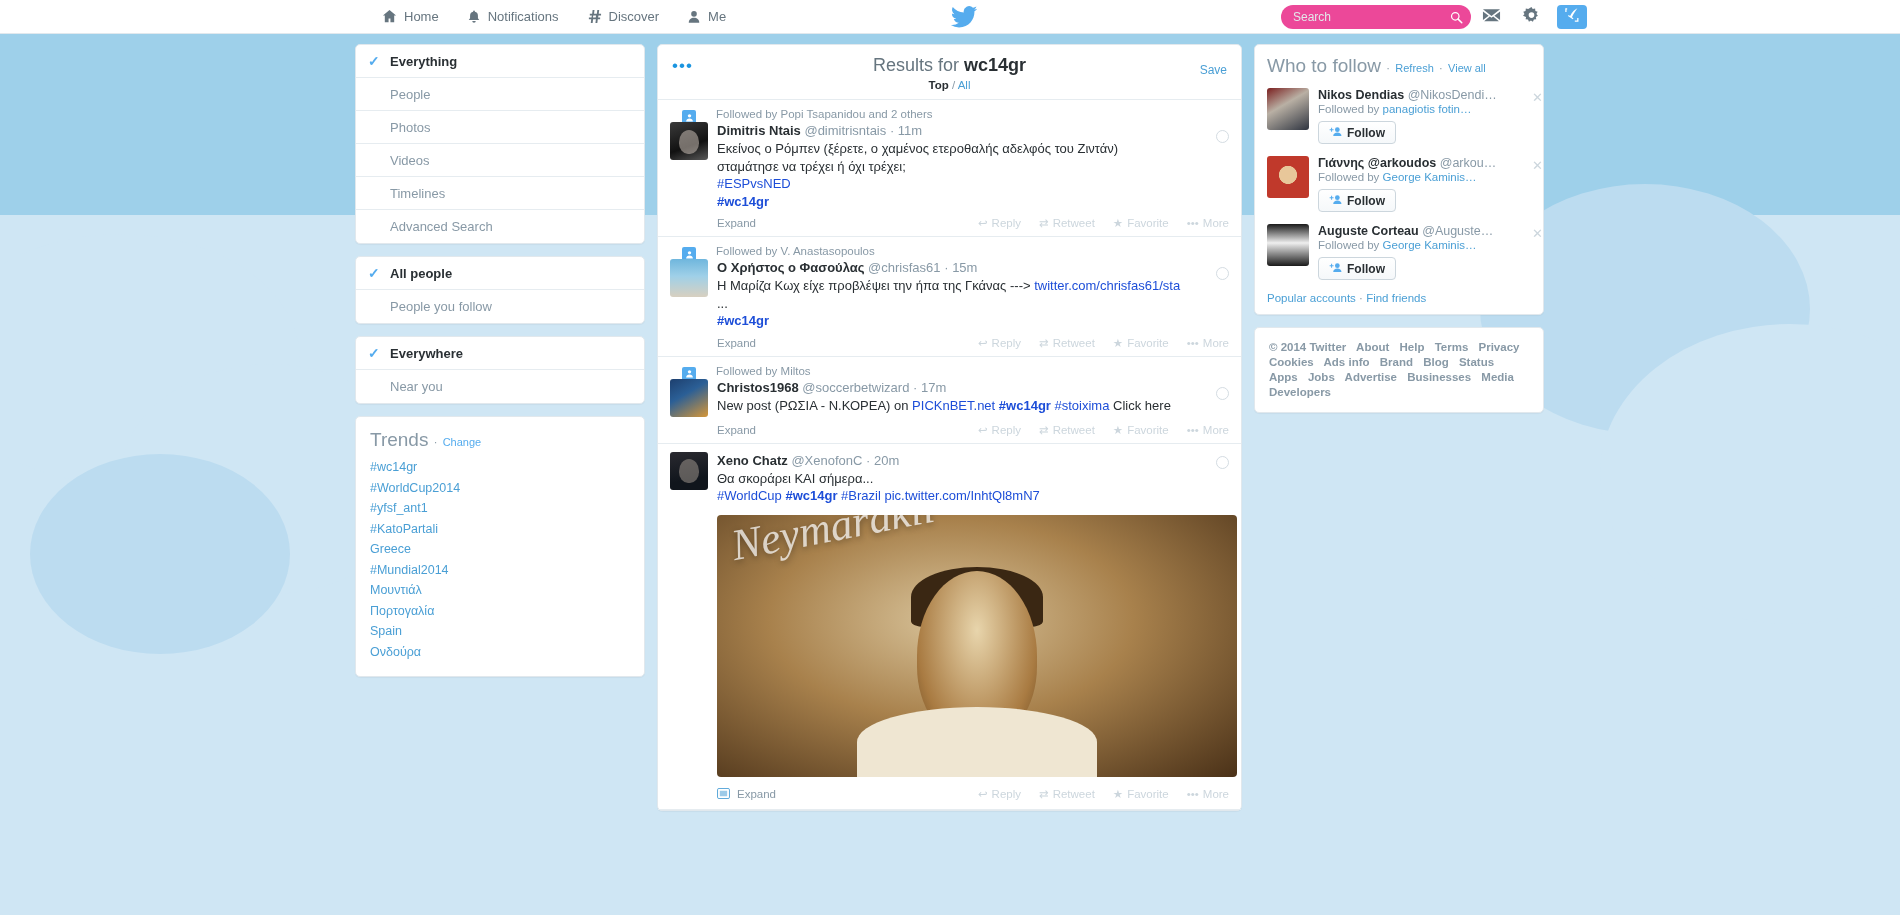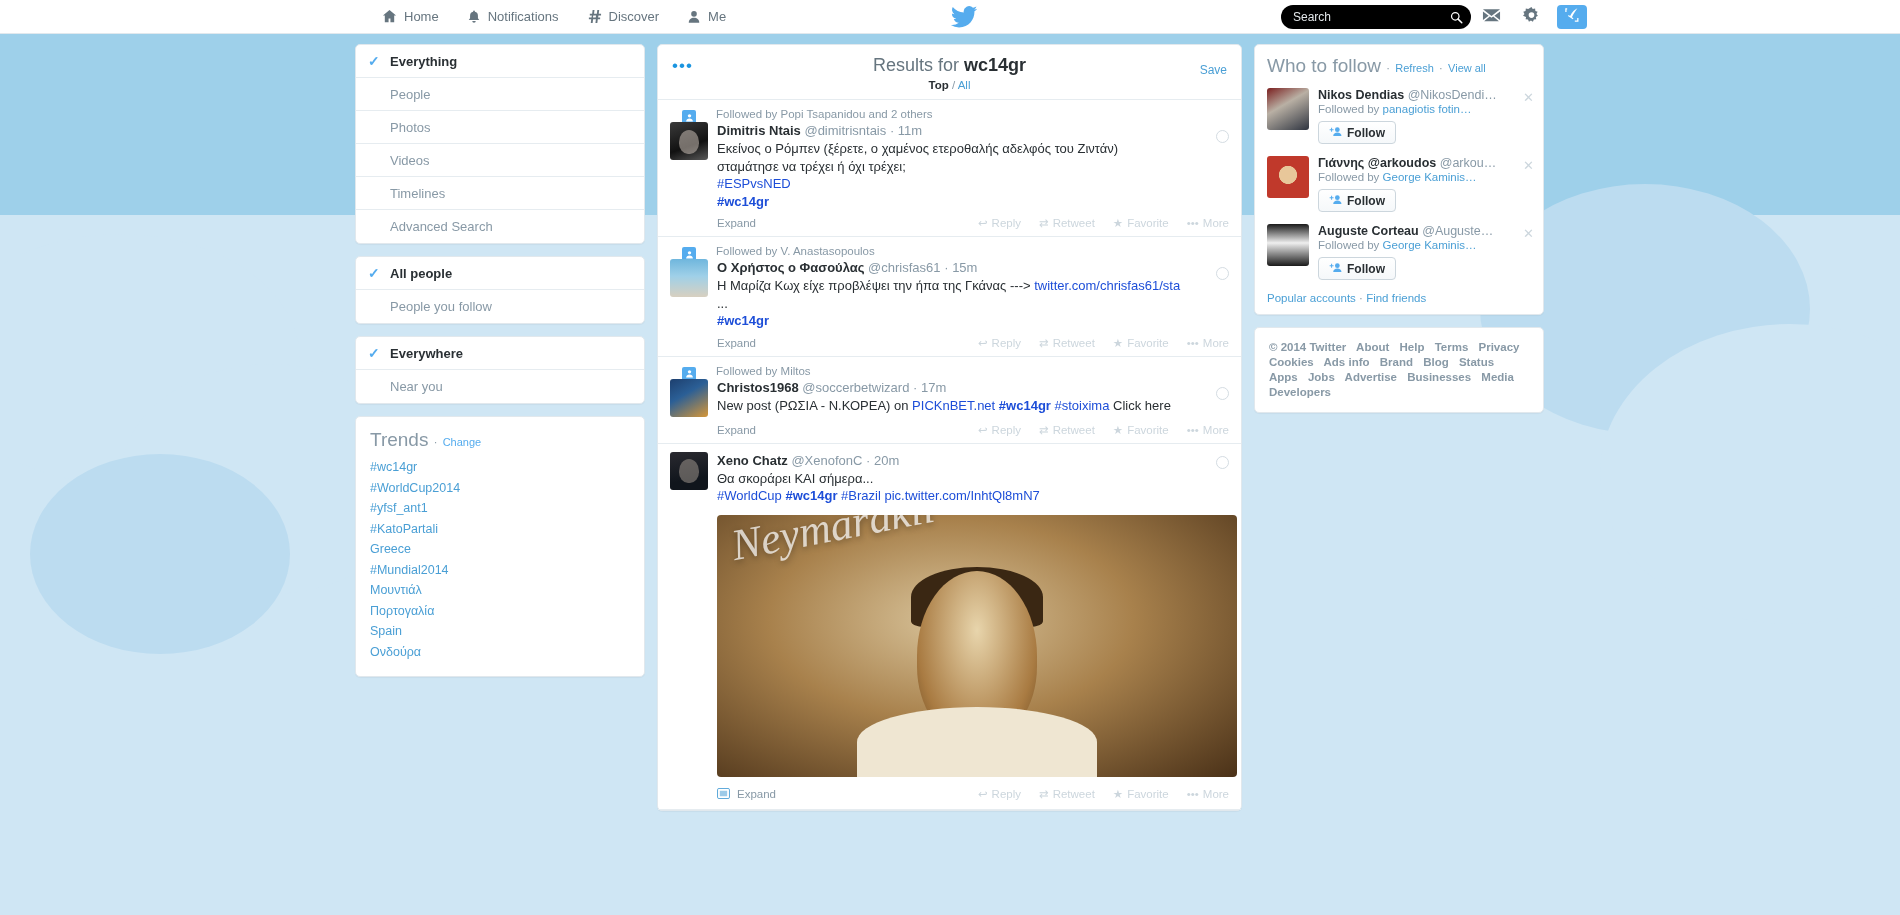--- a/index.html
+++ b/index.html
@@ -45,21 +45,21 @@
   .nav-item svg { display:block; }
   .bird {
     position: absolute; left: 950px; top: 6px; width: 28px; height: 22px;
   }
   .nav-right {
     position: absolute; right: 313px; top: 0; height: 34px;
     display: flex; align-items: center; gap: 0px;
   }
   .searchbox {
     position: relative; width: 190px; height: 24px;
-    background: #000000; border-radius: 12px;
+    background: #ec4899; border-radius: 12px;
     display: flex; align-items: center;
   }
   .searchbox input {
     background: transparent; border: 0; outline: none;
     font-family: "Liberation Sans", sans-serif;
     font-size: 12px; color: #ffffff;
     padding: 0 24px 0 12px; width: 100%; height: 24px;
   }
   .searchbox input::placeholder { color: #e3e7ea; }
   .search-mag { position: absolute; right: 8px; top: 5px; }
@@ -209,21 +209,21 @@
     background: #3a2713;
   }
   .photo .pshirt {
     position: absolute; left: 50%; bottom: 0; transform: translateX(-50%);
     width: 240px; height: 70px; border-radius: 50% 50% 0 0;
     background: #efe6d2;
   }
   .photo-expand { display: flex; align-items: center; gap: 7px; margin: 8px 0 0 47px; }
 
   
-  .wtf { padding: 10px 9px 10px 12px; border-radius: 30px; }
+  .wtf { padding: 10px 0 10px 12px; border-radius: 30px; }
   .wtf-head {
     font-size: 19px; color: #8899a6; font-weight: normal; margin-bottom: 7px;
   }
   .wtf-head .sub { font-size: 11px; color: #4a9fd5; cursor: pointer; }
   .wtf-row {
     position: relative; display: flex; gap: 9px; padding: 4px 0 8px 0;
   }
   .wtf-av { width: 42px; height: 42px; border-radius: 3px; flex: none; overflow: hidden; }
   .wa1 { background: linear-gradient(150deg,#7a1f1f 0%,#b9b0a4 40%,#2e3440 100%); }
   .wa2 { background: radial-gradient(circle at 50% 45%, #e8c79a 28%, #c0392b 30%); }

